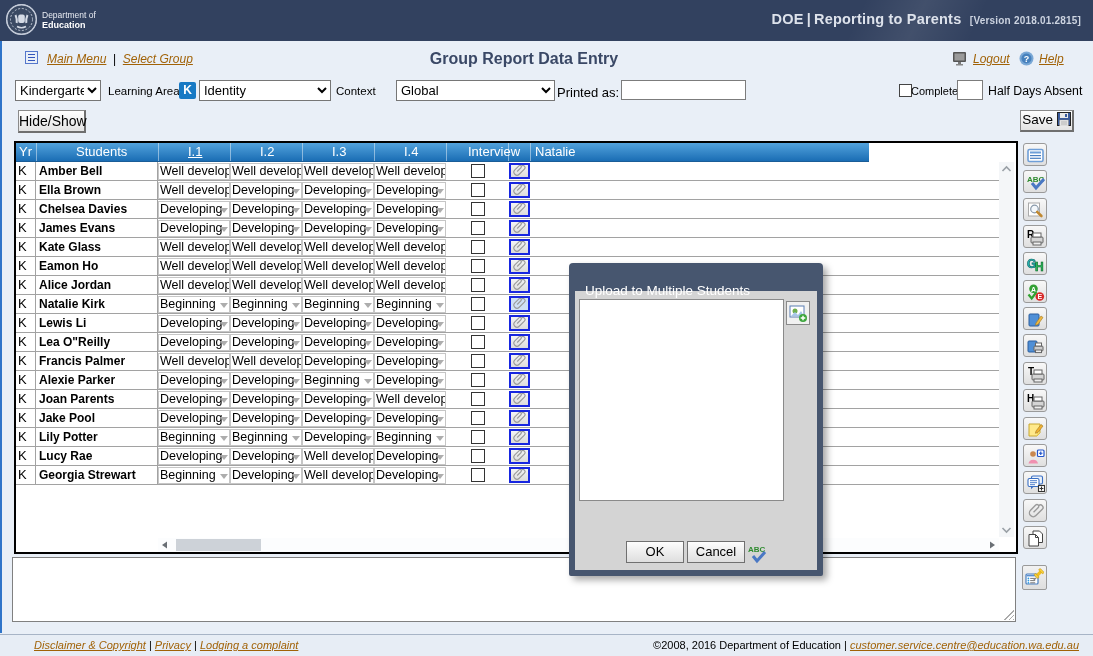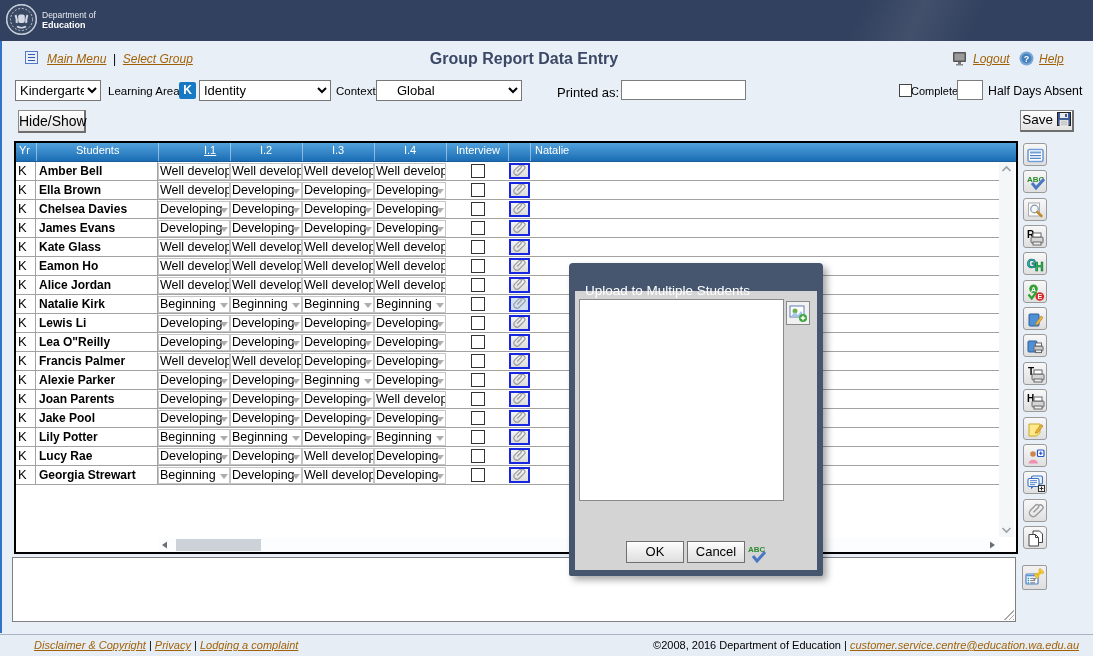--- a/index.html
+++ b/index.html
@@ -31,21 +31,21 @@
 .lbl { position:absolute; font-size:12px; color:#000; white-space:nowrap; }
 #kbadge { left:179px; top:82px; width:17px; height:17px; background:#1779c4; color:#fff; font-weight:bold; font-size:12px; text-align:center; line-height:17px; border-radius:2px; }
 input.txt { position:absolute; border:1px solid #7c7c7c; background:#fff; height:20px; font-size:13px; font-family:"Liberation Sans",sans-serif; }
 
 
 .btn { position:absolute; background:linear-gradient(#ffffff,#e3e3e3); border:1px solid #8a8a8a; border-right:2px solid #6f6f6f; border-bottom:2px solid #6f6f6f; font-size:14px; font-family:"Liberation Sans",sans-serif; text-align:center; color:#000; }
 #hideshow { left:18px; top:110px; width:68px; height:23px; line-height:20px; }
 #savebtn { left:1020px; top:110px; width:54px; height:22px; line-height:18px; font-size:13.5px; white-space:nowrap; }
 
 #tbl { left:14px; top:141px; width:1004px; height:413px; border:2px solid #000; background:#fff; }
-#thead { left:0; top:0; width:1000px; height:19px; border-bottom:1px solid #1a5d97; background:linear-gradient(#52a2dc,#1a6db4); color:#fff; font-size:11px; }
+#thead { left:0; top:0; width:853px; height:19px; border-bottom:1px solid #1a5d97; background:linear-gradient(#52a2dc,#1a6db4); color:#fff; font-size:13px; }
 #thead span { position:absolute; top:1px; }
 .hsep { position:absolute; top:0; width:1px; height:18px; background:rgba(255,255,255,0.45); }
 .row { position:absolute; left:0; width:983px; height:19px; border-bottom:1px solid #a2a2a2; background:#fff; }
 .c-yr { position:absolute; left:0; top:0; width:20px; height:18px; border-right:1px solid #a2a2a2; font-size:13px; padding-left:2px; line-height:18px; }
 .c-st { position:absolute; left:20px; top:0; width:122px; height:18px; border-right:1px solid #a2a2a2; font-size:12px; font-weight:bold; padding-left:3px; line-height:18px; white-space:nowrap; overflow:hidden; }
 .sel { position:absolute; top:1px; width:72px; height:17px; border:1px solid #c6c6c6; background:#fff; font-size:12.5px; line-height:15px; padding-left:1px; white-space:nowrap; overflow:hidden; }
 .sel .arr { position:absolute; right:1px; top:6px; width:0; height:0; border-left:4px solid transparent; border-right:4px solid transparent; border-top:5px solid #adadad; }
 .cb { position:absolute; left:455px; top:2px; width:14px; height:14px; border:1.5px solid #333; background:#fff; }
 .clip { position:absolute; left:493px; top:1px; width:21px; height:16px; border:2px solid #1726e0; background:linear-gradient(#f4f4f4,#dcdcdc); }
 
@@ -80,20 +80,21 @@
 <circle cx="15.5" cy="15.5" r="14.8" fill="none" stroke="#c3cad8" stroke-width="1.4"></circle>
 <circle cx="15.5" cy="15.5" r="11" fill="none" stroke="#bfc7d5" stroke-width="1" stroke-dasharray="2 1.7"></circle>
 <rect x="12.2" y="10.5" width="6.6" height="8.5" rx="2" fill="#d4dae5"></rect>
 <path d="M9.5 11 q1.8 4 1.2 8" stroke="#d4dae5" stroke-width="2" fill="none"></path>
 <path d="M21.5 11 q-1.8 4 -1.2 8" stroke="#d4dae5" stroke-width="2" fill="none"></path>
 <path d="M11 22.5 q4.5 2.5 9 0" stroke="#d4dae5" stroke-width="1.5" fill="none"></path>
 </svg>
     </div>
   <div class="abs dep1">Department of</div>
   <div class="abs dep2">Education</div>
+  <div class="abs right">DOE | Reporting to Parents&nbsp; <span class="ver">[Version 2018.01.2815]</span></div>
 </div>
 <div class="abs" id="leftedge"></div>
 
 <div class="abs navicon">
     <i style="top:2px"></i>
     <i style="top:5px"></i>
     <i style="top:8px"></i>
   </div>
 <div class="abs" id="title">Group Report Data Entry</div>
 <div class="abs" id="mainmenu"><a href="#">Main Menu</a> &nbsp;|&nbsp; <a href="#">Select Group</a></div>
@@ -109,21 +110,21 @@
       <circle cx="7.5" cy="7.5" r="5" fill="#4781bd"></circle>
       <text x="7.5" y="11" font-size="9" font-weight="bold" fill="#fff" text-anchor="middle">?</text>
     </svg></div>
 <div class="abs" id="help"><a href="#">Help</a></div>
 
 <select class="ctl" style="left:15px; top:80px; width:86px;"><option>Kindergarten</option></select>
 <span class="lbl" style="left:108px; top:85px; font-size:11.5px;">Learning Area</span>
 <div class="abs" id="kbadge">K</div>
 <select class="ctl" style="left:199px; top:80px; width:132px;"><option>Identity</option></select>
 <span class="lbl" style="left:336px; top:85px; font-size:11.5px;">Context</span>
-<select class="ctl" style="left:376px; top:80px; width:146px;padding-left:16px;"><option>Global</option></select>
+<select class="ctl" style="left:396px; top:80px; width:159px;"><option>Global</option></select>
 <span class="lbl" style="left:557px; top:85px; font-size:13px;">Printed as:</span>
 <input class="txt" style="left: 621px; top: 80px; width: 125px;">
 <div class="abs" style="left:899px; top:84px; width:13px; height:13px; border:1.5px solid #444; background:#fff;"></div>
 <span class="lbl" style="left:911px; top:85px; font-size:11px;">Complete</span>
 <input class="txt" style="left: 957px; top: 80px; width: 26px;">
 <span class="lbl" style="left:988px; top:84px; font-size:12.3px;text-align:center;">Half Days Absent</span>
 
 <div class="btn" id="hideshow">Hide/Show</div>
 <div class="btn" id="savebtn">Save&nbsp;<svg width="14" height="14" viewBox="0 0 14 14" style="vertical-align:-2px">
       <rect x="0.5" y="0.5" width="13" height="13" fill="#3a5a9a" stroke="#222"></rect>
@@ -131,25 +132,25 @@
       <rect x="8" y="2" width="2" height="3" fill="#3a5a9a"></rect>
       <rect x="2.5" y="8" width="9" height="6" fill="#fff" stroke="#777" stroke-width="0.5"></rect>
       <rect x="3.5" y="9.5" width="7" height="1" fill="#999"></rect>
       <rect x="3.5" y="11.5" width="7" height="1" fill="#999"></rect>
     </svg></div>
 
 <div class="abs" id="tbl">
   <div class="abs" id="thead">
     <span style="left:3px;">Yr</span>
     <span style="left:60px;">Students</span>
-    <span style="left:188px;text-decoration:underline;">I.1</span>
+    <span style="left:172px;text-decoration:underline;">I.1</span>
     <span style="left:244px;">I.2</span>
     <span style="left:316px;">I.3</span>
     <span style="left:388px;">I.4</span>
-    <span style="left:440px;">Interview</span>
+    <span style="left:452px;">Interview</span>
     <span style="left:519px;">Natalie</span>
     <div class="hsep" style="left:20px"></div>
     <div class="hsep" style="left:142px"></div>
     <div class="hsep" style="left:214px"></div>
     <div class="hsep" style="left:286px"></div>
     <div class="hsep" style="left:358px"></div>
     <div class="hsep" style="left:430px"></div>
     <div class="hsep" style="left:492px"></div>
     <div class="hsep" style="left:514px"></div>
   </div>

